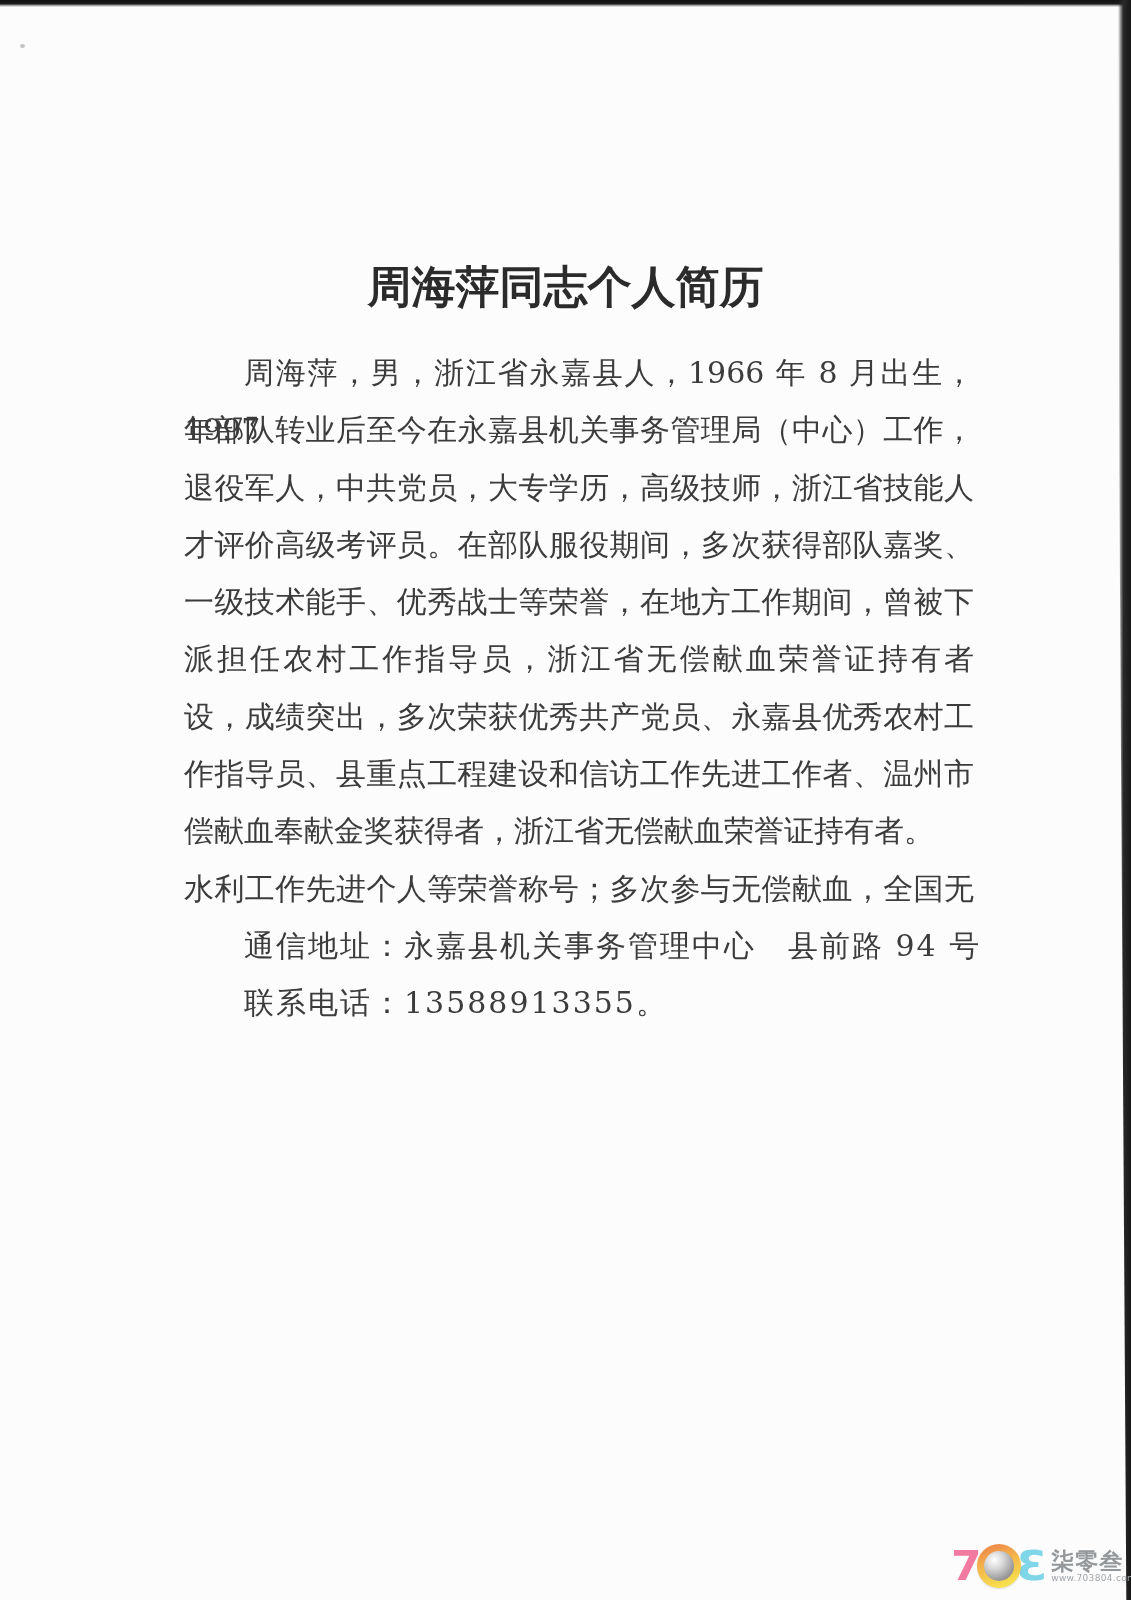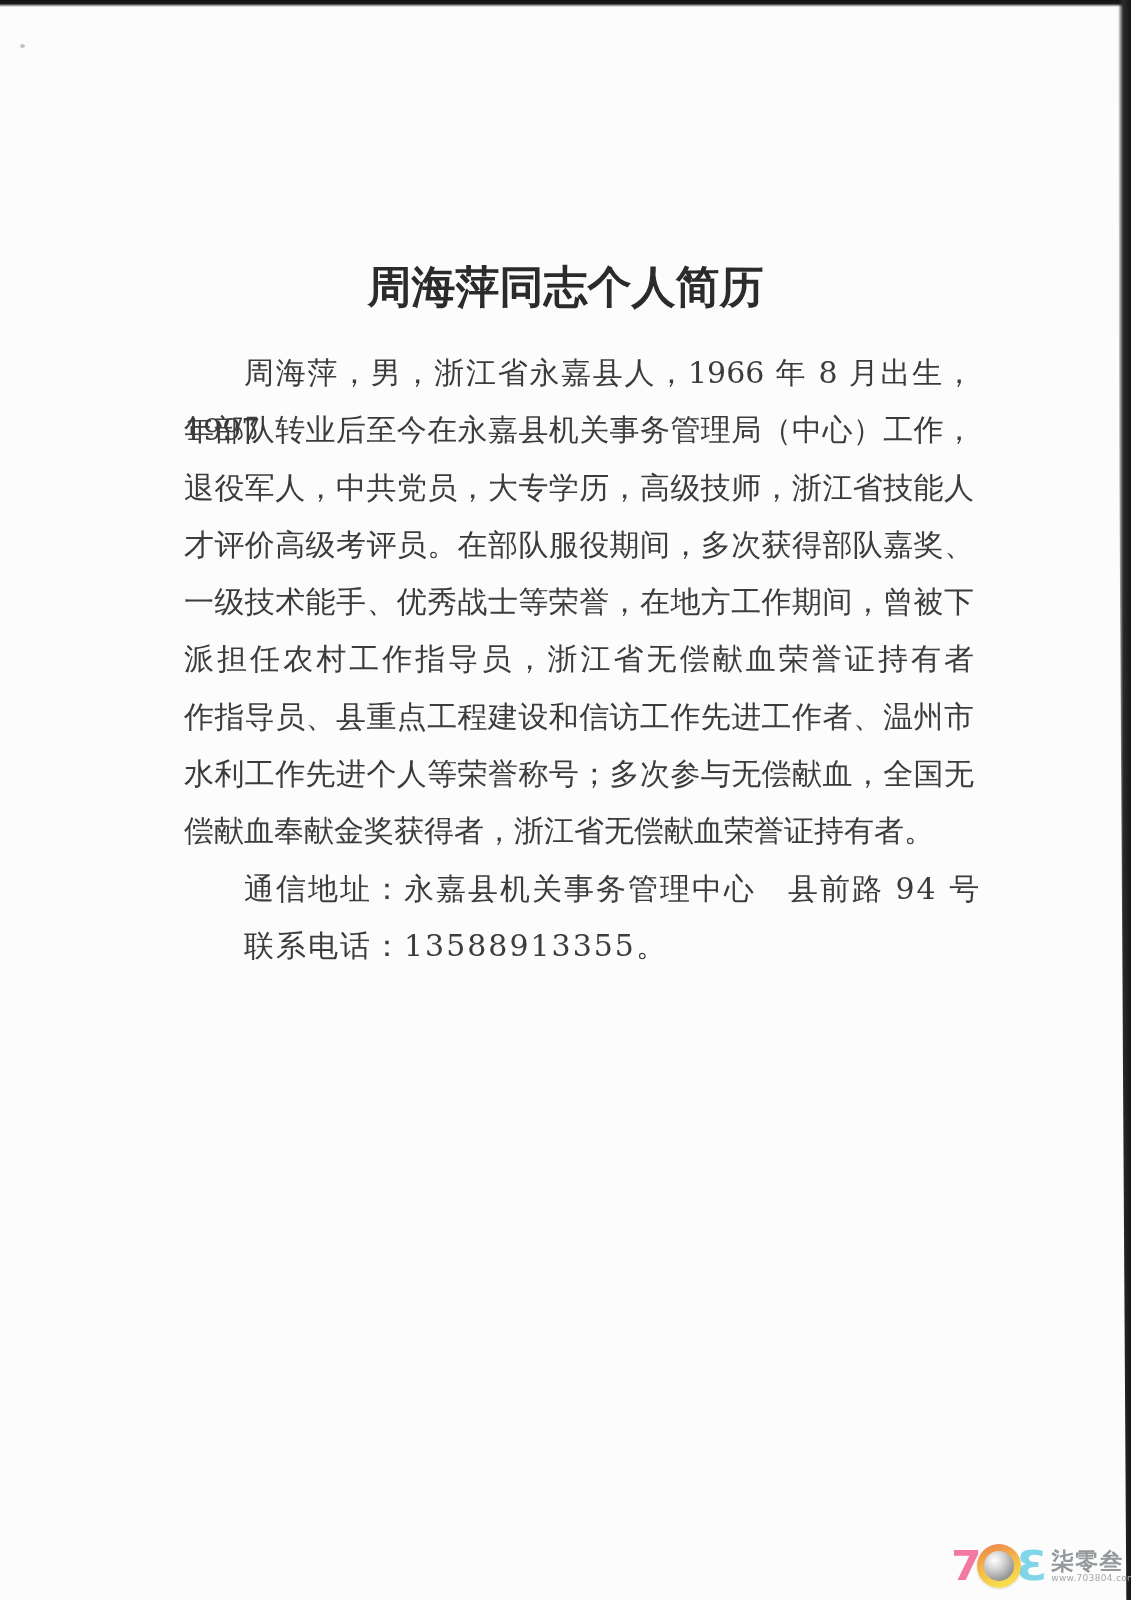--- a/index.html
+++ b/index.html
@@ -85,23 +85,24 @@
 
   <h1 class="doc-title">周海萍同志个人简历</h1>
 
   <div class="doc-body">
     <p class="ln j ind">周海萍，男，浙江省永嘉县人，1966 年 8 月出生，1997</p>
     <p class="ln j">年部队转业后至今在永嘉县机关事务管理局（中心）工作，</p>
     <p class="ln j">退役军人，中共党员，大专学历，高级技师，浙江省技能人</p>
     <p class="ln j">才评价高级考评员。在部队服役期间，多次获得部队嘉奖、</p>
     <p class="ln j">一级技术能手、优秀战士等荣誉，在地方工作期间，曾被下</p>
     <p class="ln j">派担任农村工作指导员，浙江省无偿献血荣誉证持有者</p>
+    <p class="ln j">设，成绩突出，多次荣获优秀共产党员、永嘉县优秀农村工</p>
     <p class="ln j">作指导员、县重点工程建设和信访工作先进工作者、温州市</p>
+    <p class="ln">偿献血奉献金奖获得者，浙江省无偿献血荣誉证持有者。</p>
     <p class="ln j">水利工作先进个人等荣誉称号；多次参与无偿献血，全国无</p>
-    <p class="ln">偿献血奉献金奖获得者，浙江省无偿献血荣誉证持有者。</p>
     <p class="ln ind contact">通信地址：永嘉县机关事务管理中心　县前路 94 号</p>
     <p class="ln ind contact">联系电话：13588913355。</p>
   </div>
 
   <div class="watermark">
     <div class="wm-logo">
       <span class="wm-7">7</span>
       <span class="wm-lens"></span>
       <span class="wm-3">3</span>
     </div>

